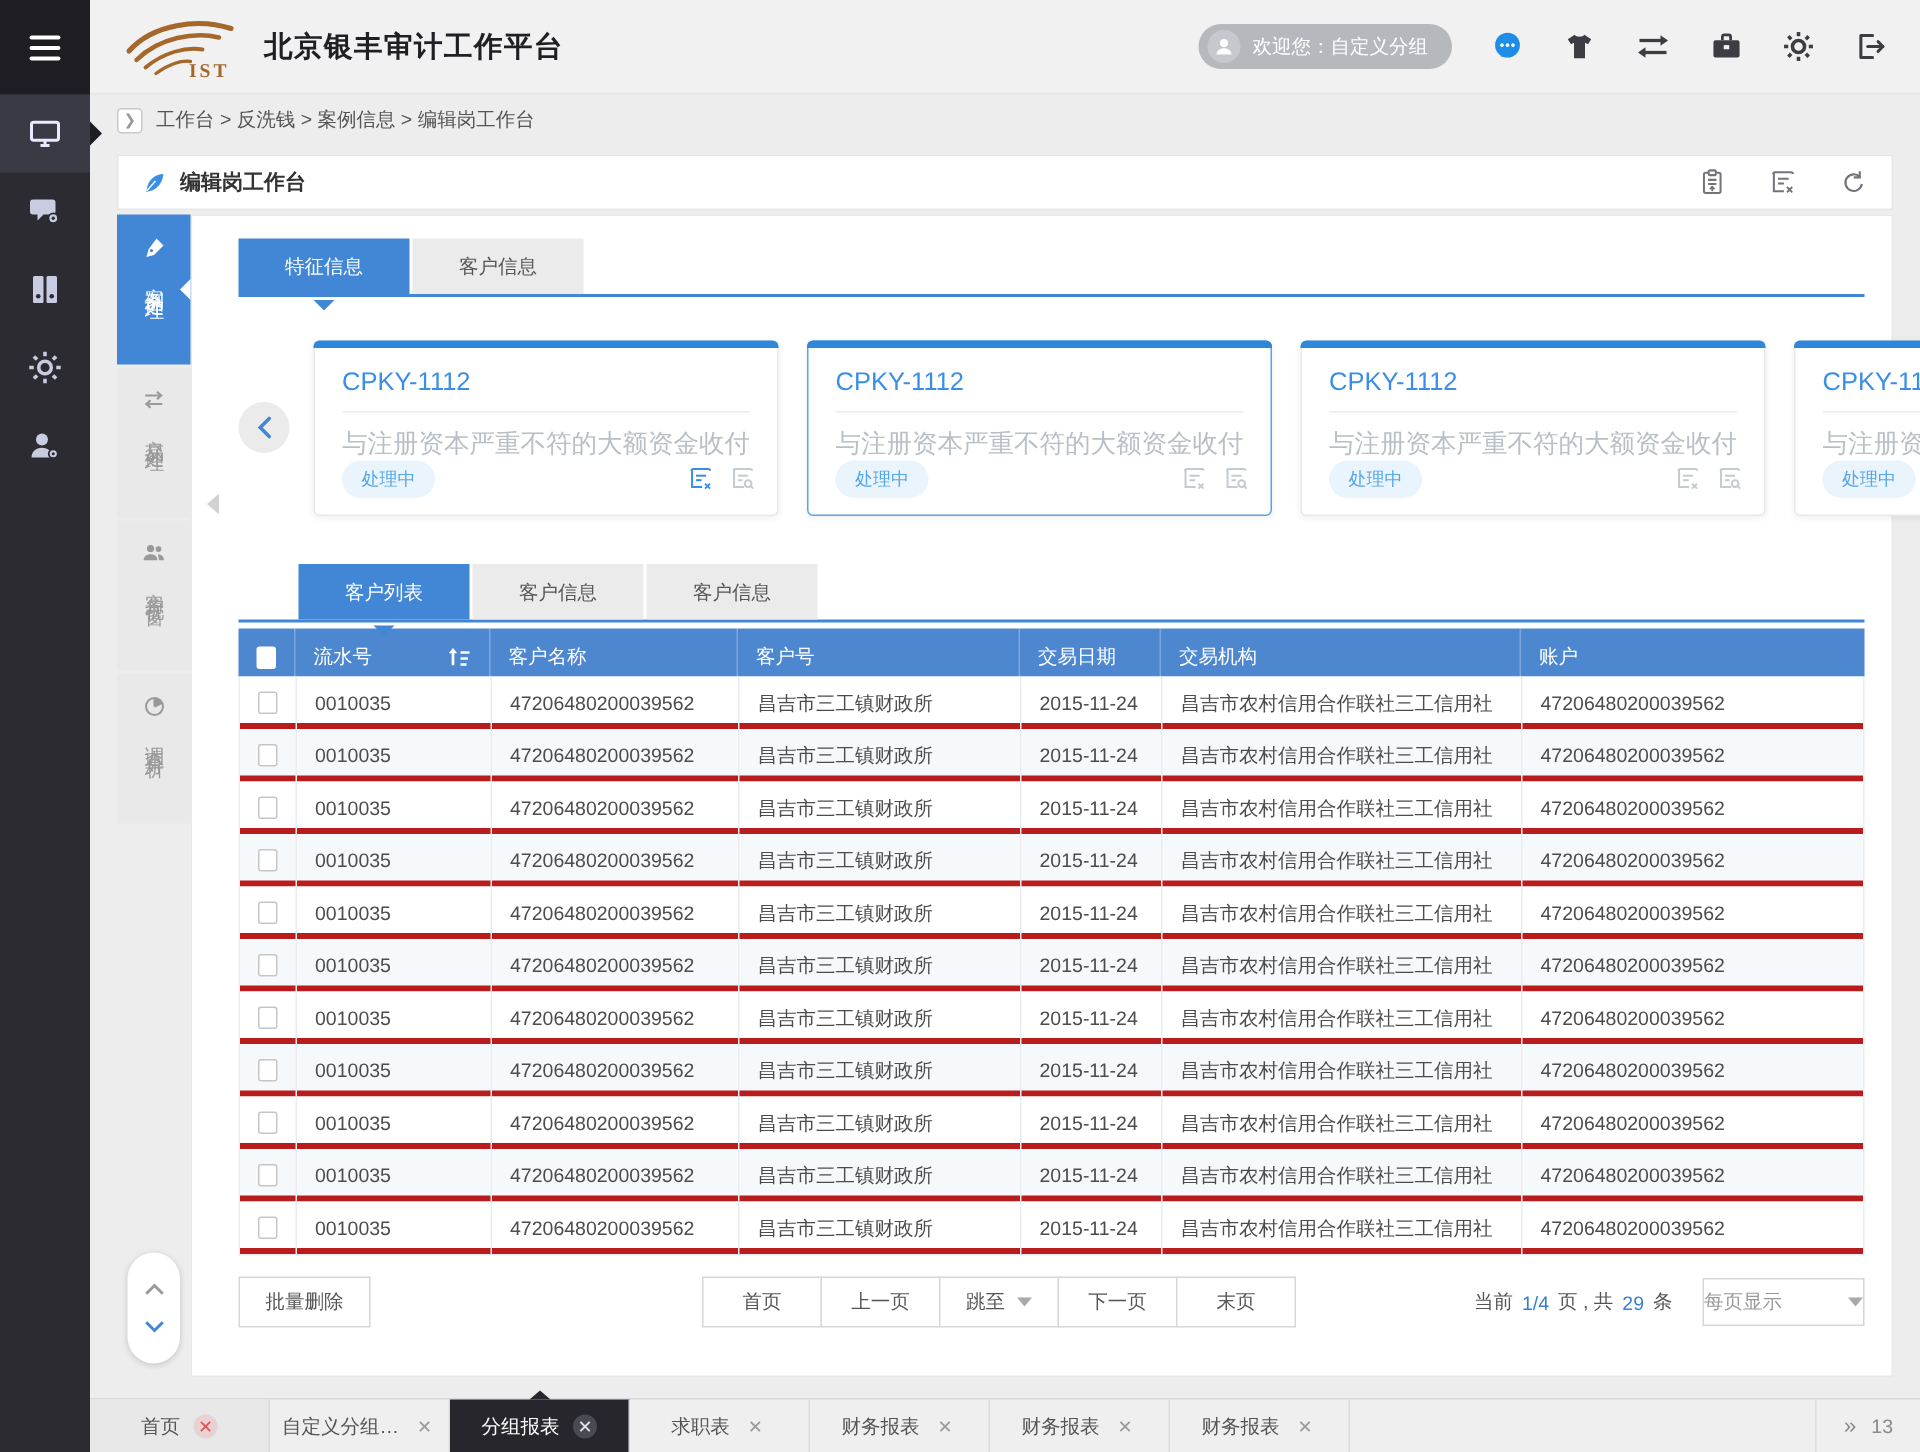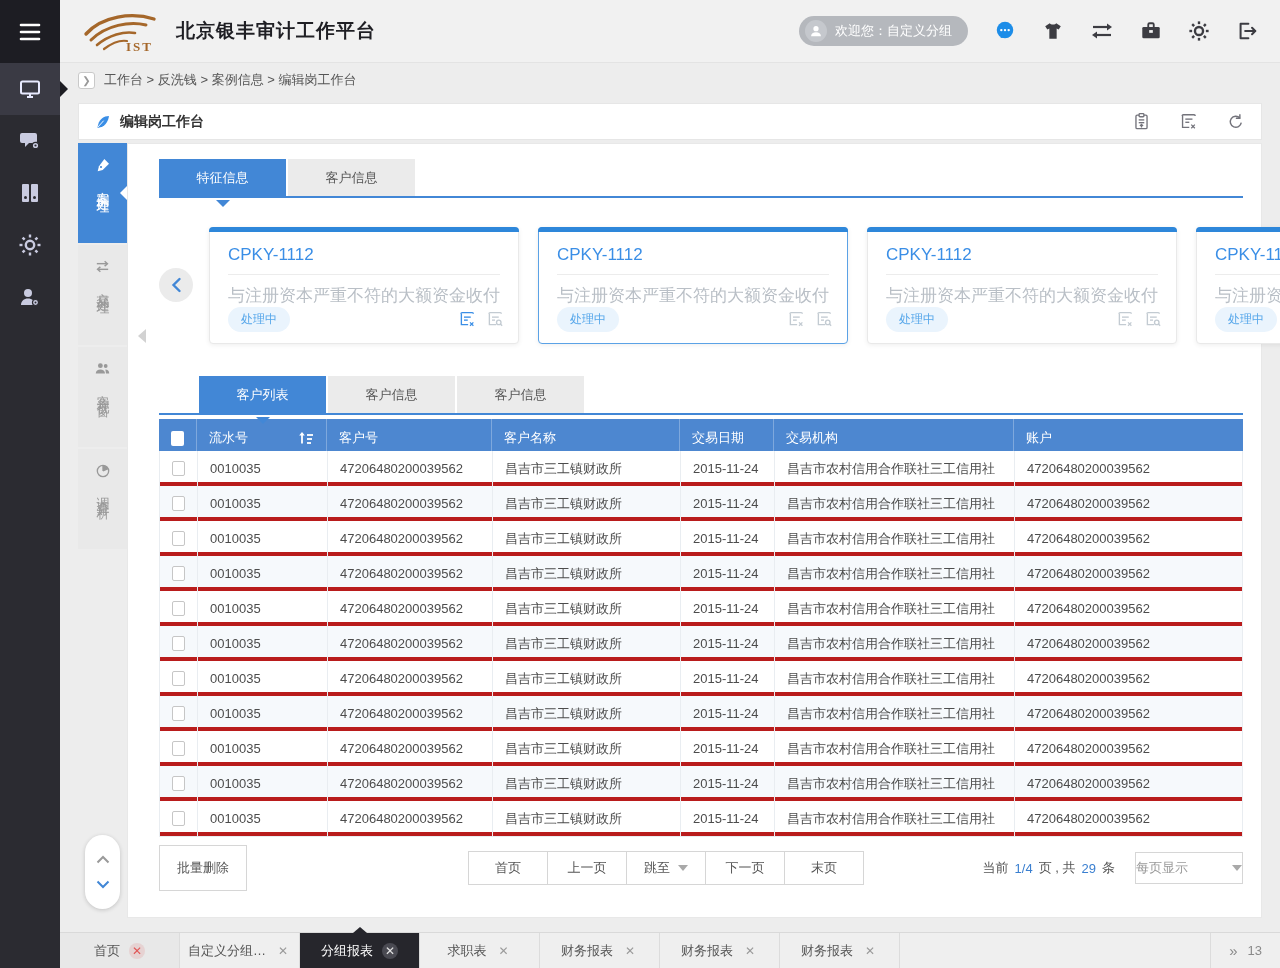--- a/index.html
+++ b/index.html
@@ -52,21 +52,21 @@
     border-top:7px solid transparent; border-bottom:7px solid transparent; border-right:8px solid #d2d2d2; cursor:pointer; }
   .vscroll-pill { position:absolute; left:85px; top:835px; width:35px; height:74px; background:#fff; border-radius:18px;
     box-shadow:0 1px 4px rgba(0,0,0,.18); z-index:12; display:flex; flex-direction:column; align-items:center; justify-content:center; gap:16px; }
 
   
   .panel { position:absolute; left:127px; top:143px; width:1135px; height:775px; background:#fff;
     border:1px solid #e8e8e8; padding:15px 18px 0 31px; }
 
   
   .tabsbar { position:relative; border-bottom:2px solid #4287d6; height:39px; display:flex; }
-  .tab { width:127px; height:37px; background:#ebebeb; color:#555; display:flex; align-items:center; justify-content:center;
+  .tab { width:114px; height:37px; background:#ebebeb; color:#555; display:flex; align-items:center; justify-content:center;
     font-size:13px; cursor:pointer; position:relative; margin-right:2px; }
   .tab.active { background:#4287d6; color:#fff; }
   .tab.active::after { content:''; position:absolute; bottom:-11px; left:50%; margin-left:-7px; z-index:2;
     border-left:7px solid transparent; border-right:7px solid transparent; border-top:7px solid #4287d6; }
 
   
   .cards-row { margin-top:28px; display:flex; align-items:center; gap:16px; height:118px; }
   .arrow-btn { width:34px; height:34px; border-radius:50%; background:#ebebeb; flex:0 0 34px;
     display:flex; align-items:center; justify-content:center; cursor:pointer; }
   .card { flex:1 1 0; height:117px; background:#fff; border:1px solid #e9e9e9; border-radius:4px;
@@ -92,21 +92,21 @@
   .sort-ic { margin-left:auto; cursor:pointer; }
   .trow { height:35px; border-bottom:4px solid #b91c1c; color:#4c4c4c; background:#fff; }
   .trow:nth-child(even) { background:#f6f9fc; }
   .trow > div { height:35px; display:flex; align-items:center; padding:0 12px; border-left:1px solid #e9edf1; overflow:hidden; white-space:nowrap; }
   .trow > div:first-child { border-left:none; justify-content:center; }
   .rcb { width:15px; height:15px; background:#fff; border:1px solid #c6c6c6; border-radius:2px; cursor:pointer; }
   .tbody { border:1px solid #e9edf1; border-top:none; }
 
   
   .pagerow { margin-top:14px; height:34px; display:flex; align-items:center; }
-  .btn-batch { height:46px; padding:0 17px; background:#fff; border:1px solid #d6d6d6; color:#555; font-size:13px; cursor:pointer; }
+  .btn-batch { height:34px; padding:0 17px; background:#fff; border:1px solid #d6d6d6; color:#555; font-size:13px; cursor:pointer; }
   .pager { display:flex; margin-left:222px; }
   .pbtn { height:34px; min-width:80px; padding:0 14px; background:#fff; border:1px solid #d6d6d6; margin-left:-1px;
     display:flex; align-items:center; justify-content:center; gap:8px; color:#555; font-size:13px; cursor:pointer; }
   .caret-down { width:0; height:0; border-left:5px solid transparent; border-right:5px solid transparent; border-top:6px solid #a9a9a9; }
   .page-info { margin-left:auto; display:flex; align-items:center; gap:6px; color:#555; font-size:13px; }
   .blue-num { color:#3a7fd0; }
   .per-page { height:32px; width:108px; border:1px solid #d6d6d6; background:#fff; margin-left:14px;
     display:flex; align-items:center; justify-content:space-between; padding:0 0; color:#9a9a9a; cursor:pointer; }
 
   
@@ -520,22 +520,22 @@
       <span class="sort-ic">
         <svg width="16" height="14" viewBox="0 0 16 14" stroke="#fff" stroke-width="1.8" fill="#fff">
             <line x1="4" y1="12.5" x2="4" y2="3"></line>
             <polygon points="1.2,4.5 4,1 6.8,4.5" stroke="none"></polygon>
             <line x1="9" y1="4" x2="15" y2="4"></line>
             <line x1="9" y1="8" x2="14" y2="8"></line>
             <line x1="9" y1="12" x2="13" y2="12"></line>
           </svg>
       </span>
     </div>
+    <div>客户名称</div>
     <div>客户号</div>
-    <div>客户名称</div>
     <div>交易日期</div>
     <div>交易机构</div>
     <div>账户</div>
   </div>
   <div class="tbody" id="rows-container">
       <div class="grid trow">
     <div>
           <span class="rcb"></span>
         </div>
     <div>0010035</div>

